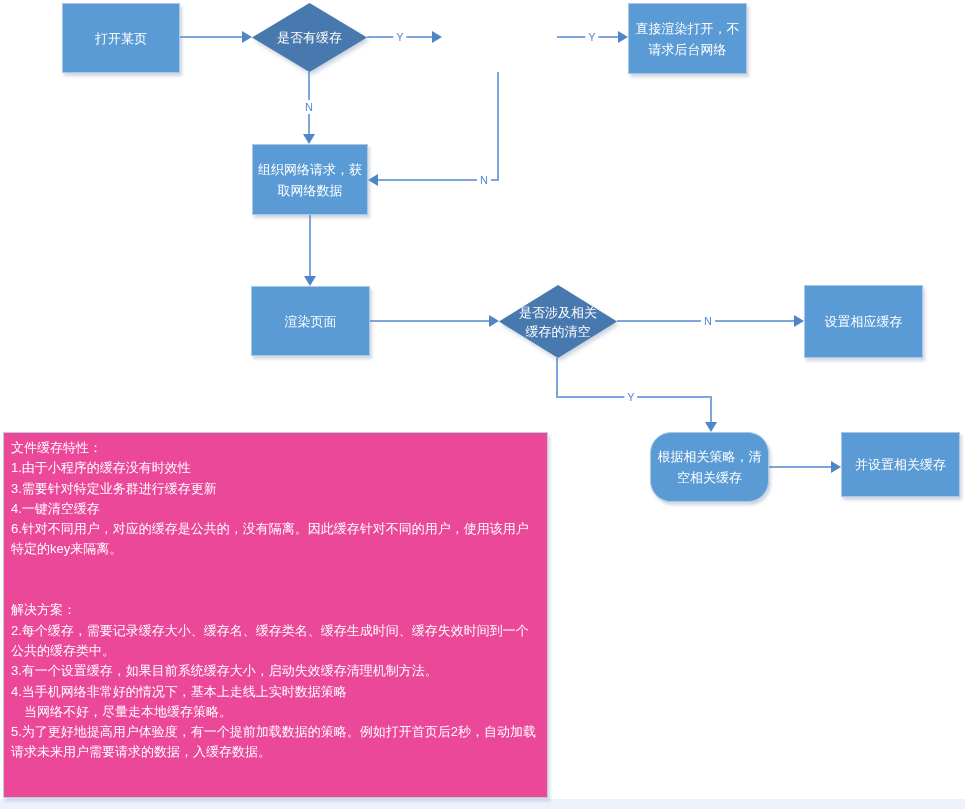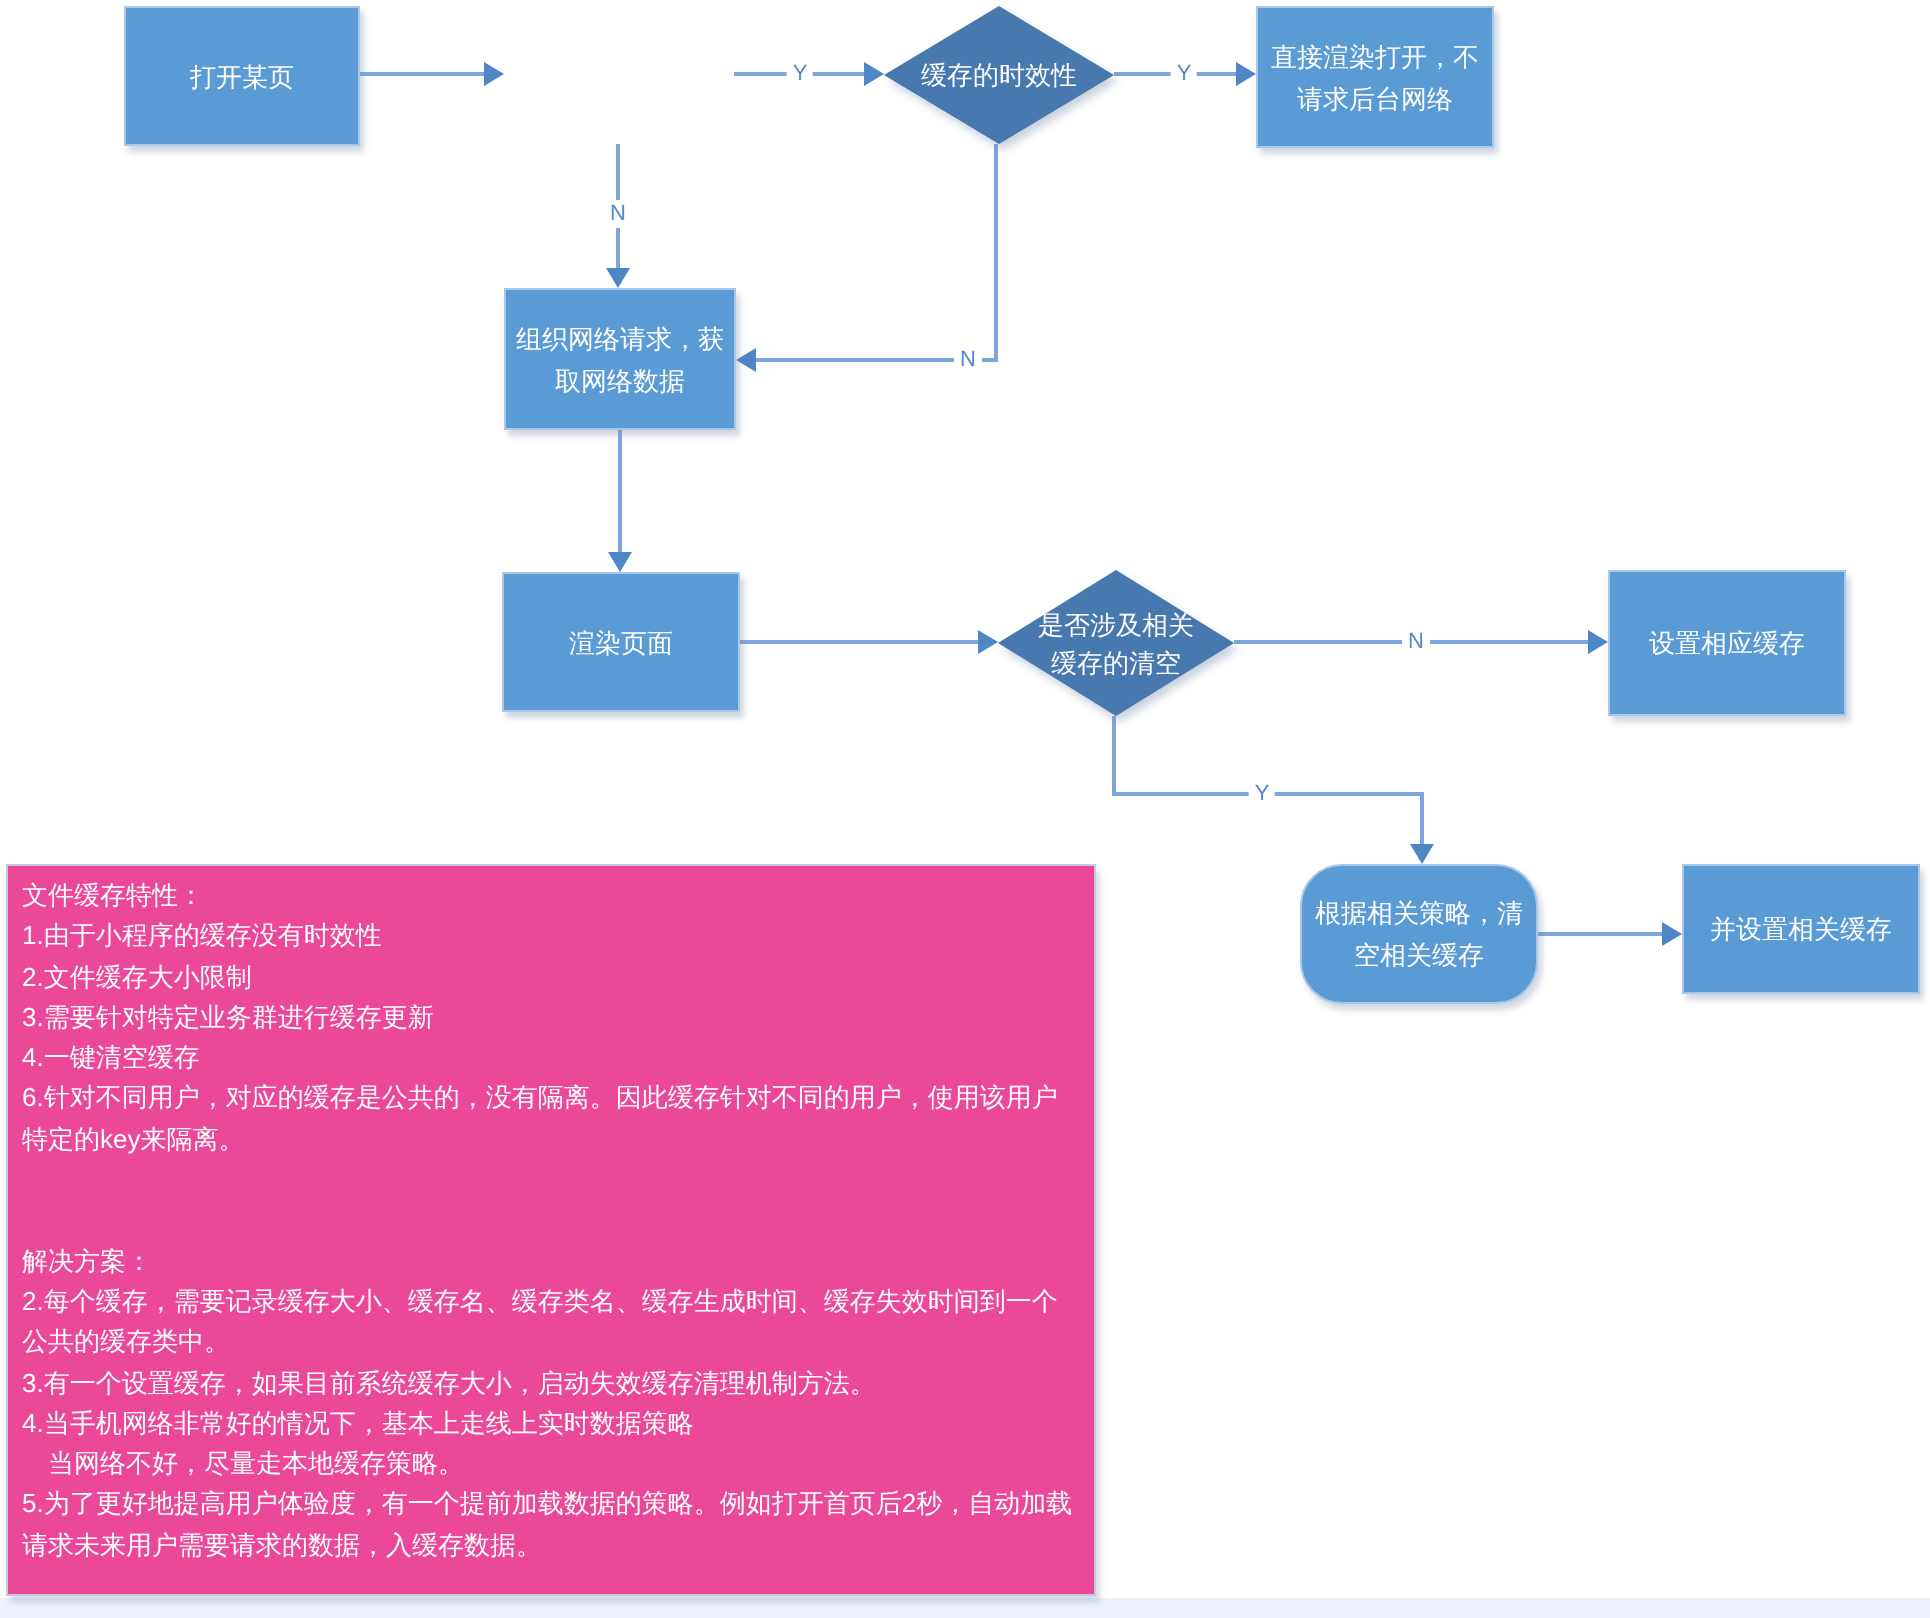--- a/index.html
+++ b/index.html
@@ -89,26 +89,26 @@
   <div class="arr down" style="left:705px;top:422px;"></div>
   <span class="elabel" style="left:631px;top:397px;">Y</span>
 
   <div class="hline" style="left:769px;top:466px;width:62px;"></div>
   <div class="arr right" style="left:831px;top:461px;"></div>
 
   <div class="node rect" style="left:62px;top:3px;width:118px;height:70px;">
     <span>打开某页</span>
   </div>
 
-
-  <div class="diamond-wrap" style="left:442px;top:3px;width:115px;height:69px;">
+  <div class="diamond-wrap" style="left:252px;top:3px;width:115px;height:69px;">
     <div class="diamond">
-      <span class="dlabel">缓存的时效性</span>
+      <span class="dlabel">是否有缓存</span>
     </div>
   </div>
+
 
   <div class="node rect" style="left:628px;top:3px;width:119px;height:71px;">
     <span>直接渲染打开，不请求后台网络</span>
   </div>
 
   <div class="node rect" style="left:252px;top:144px;width:116px;height:71px;padding:0 4px;">
     <span>组织网络请求，获取网络数据</span>
   </div>
 
   <div class="node rect" style="left:251px;top:286px;width:119px;height:70px;">
@@ -129,21 +129,20 @@
     <span>根据相关策略，清空相关缓存</span>
   </div>
 
   <div class="node rect" style="left:841px;top:432px;width:119px;height:65px;">
     <span>并设置相关缓存</span>
   </div>
 
   <div class="notes">
     <div class="note-line">文件缓存特性：</div>
     <div class="note-line">1.由于小程序的缓存没有时效性</div>
-    <div class="note-line">2.文件缓存大小限制</div>
     <div class="note-line">3.需要针对特定业务群进行缓存更新</div>
     <div class="note-line">4.一键清空缓存</div>
     <div class="note-line">6.针对不同用户，对应的缓存是公共的，没有隔离。因此缓存针对不同的用户，使用该用户特定的key来隔离。</div>
     <div class="note-line"></div>
     <div class="note-line"></div>
     <div class="note-line">解决方案：</div>
     <div class="note-line">2.每个缓存，需要记录缓存大小、缓存名、缓存类名、缓存生成时间、缓存失效时间到一个公共的缓存类中。</div>
     <div class="note-line">3.有一个设置缓存，如果目前系统缓存大小，启动失效缓存清理机制方法。</div>
     <div class="note-line">4.当手机网络非常好的情况下，基本上走线上实时数据策略</div>
     <div class="note-line">　当网络不好，尽量走本地缓存策略。</div>

